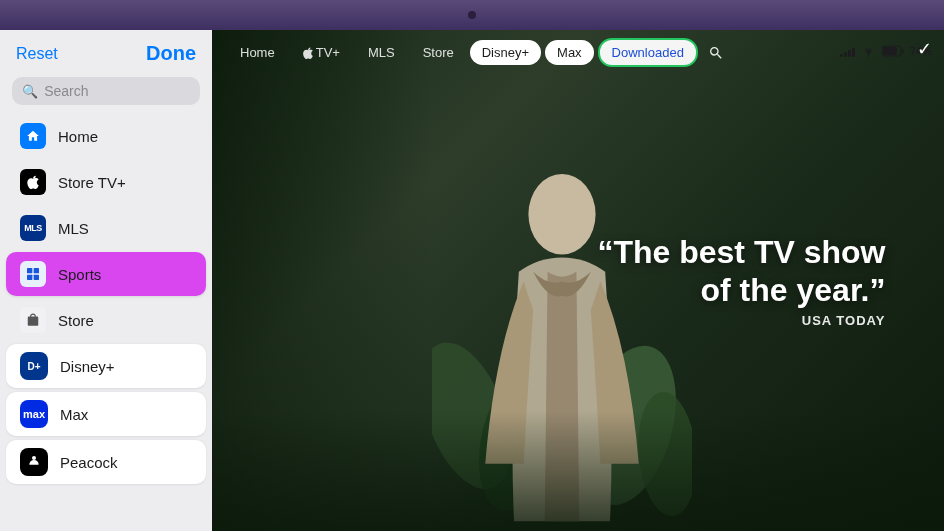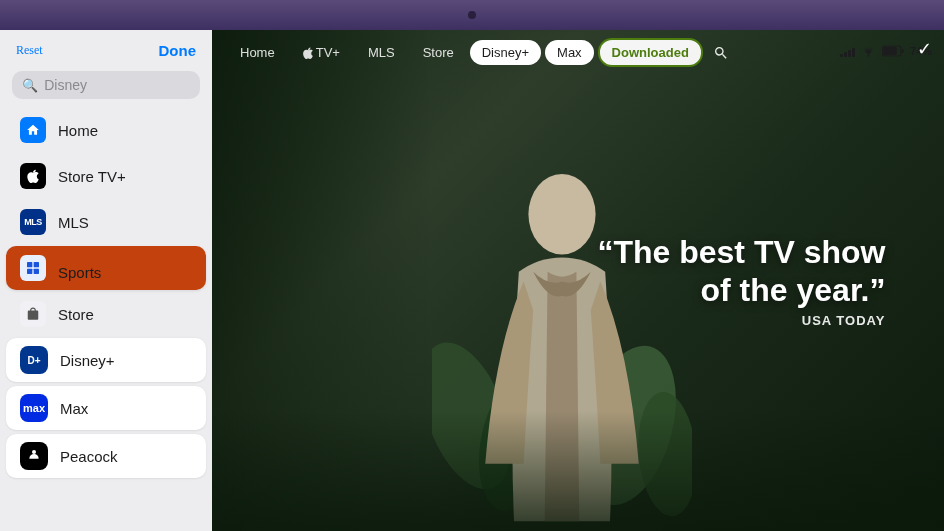--- a/index.html
+++ b/index.html
@@ -54,28 +54,27 @@
 
     .sidebar-header {
       display: flex;
       justify-content: space-between;
       align-items: center;
       padding: 12px 16px 8px 16px;
     }
 
     .sidebar-reset {
       color: #007aff;
-      font-size: 12px;
+      font-size: 16px;
       cursor: pointer;
-      font-family: Liberation Serif, serif;
     }
 
     .sidebar-done {
       color: #007aff;
-      font-size: 15px;
+      font-size: 20px;
       font-weight: 600;
       cursor: pointer;
     }
 
     .sidebar-search {
       margin: 4px 12px 8px 12px;
       background: rgba(120,120,128,0.16);
       border-radius: 10px;
       padding: 6px 10px;
       display: flex;
@@ -104,23 +103,22 @@
       gap: 12px;
       padding: 9px 14px;
       font-size: 15px;
       color: #1c1c1e;
       cursor: pointer;
       border-radius: 10px;
       margin: 1px 6px;
     }
 
     .nav-item.active {
-      background: #c2410c;
+      background: #d946ef;
       box-shadow: 0 1px 3px rgba(0,0,0,0.1);
-      align-items: flex-end;
     }
 
     .nav-icon {
       width: 26px;
       height: 26px;
       display: flex;
       align-items: center;
       justify-content: center;
       border-radius: 6px;
       flex-shrink: 0;
@@ -288,23 +286,23 @@
     }
 
     .nav-tab.secondary-active {
       background: white;
       color: #1c1c1e;
       font-weight: 500;
     }
 
     .nav-tab.downloaded-active {
       background: rgba(255,255,255,0.95);
-      color: #4d7c0f;
-      font-weight: 700;
-      border: 2px solid #4d7c0f;
+      color: #1d4ed8;
+      font-weight: 400;
+      border: 2px solid #22c55e;
     }
 
     .search-tab {
       width: 28px;
       height: 28px;
       display: flex;
       align-items: center;
       justify-content: center;
       cursor: pointer;
       color: rgba(255,255,255,0.9);
@@ -363,21 +361,21 @@
 
   <div class="sidebar">
 
     <div class="sidebar-header">
       <span class="sidebar-reset">Reset</span>
       <span class="sidebar-done">Done</span>
     </div>
 
     <div class="sidebar-search">
       <span class="sidebar-search-icon">🔍</span>
-      <span style="color:#8a8a8e; font-size:14px;">Disney</span>
+      <span style="color:#8a8a8e; font-size:14px;">Search</span>
     </div>
 
     <div class="sidebar-nav">
 
       <div class="nav-item">
         <div class="nav-icon home-icon-bg">
           <svg width="14" height="14" viewBox="0 0 24 24" fill="white">
               <path d="M10 20v-6h4v6h5v-8h3L12 3 2 12h3v8z"></path>
             </svg>
         </div>

